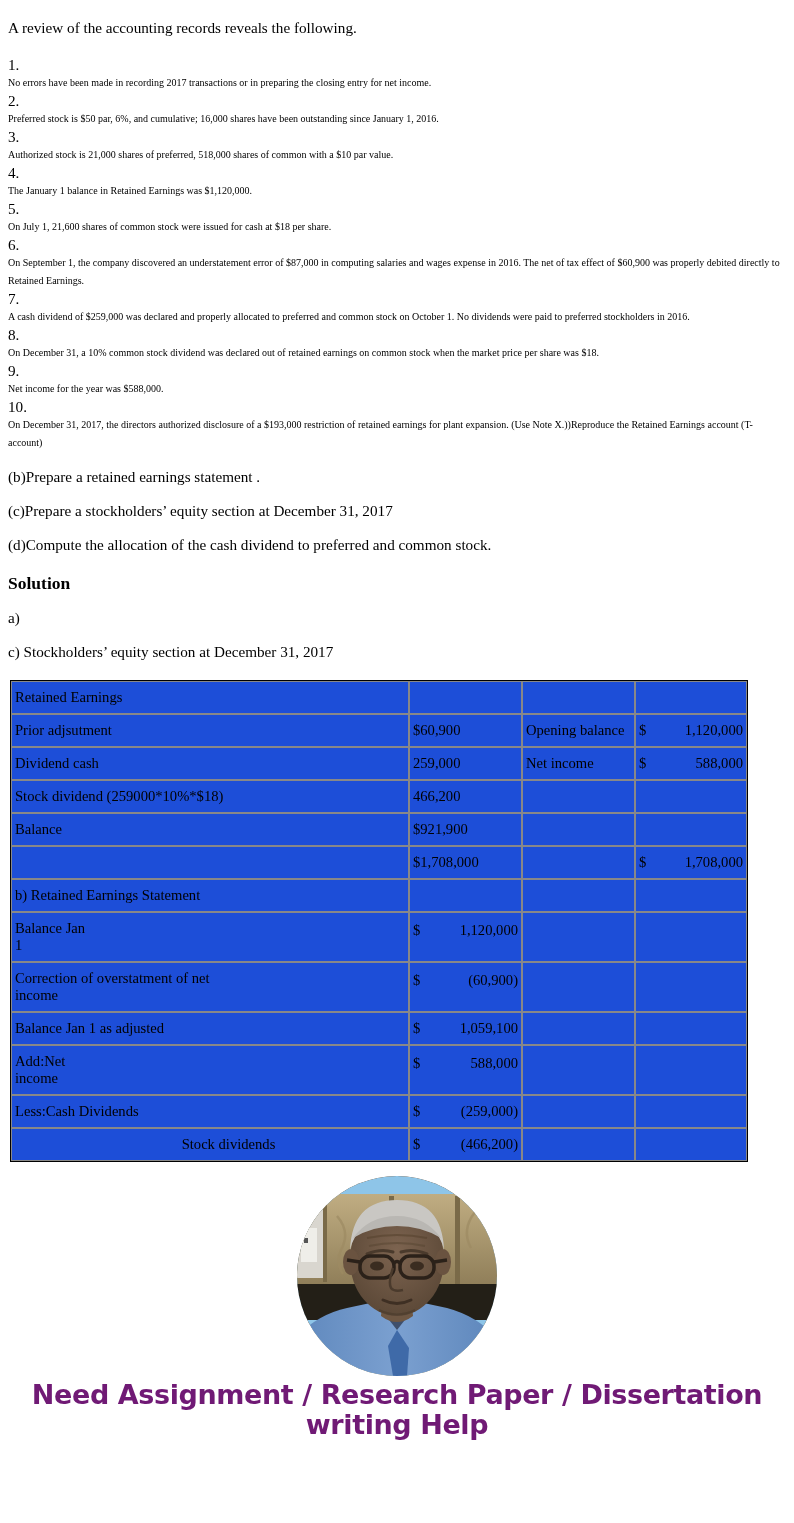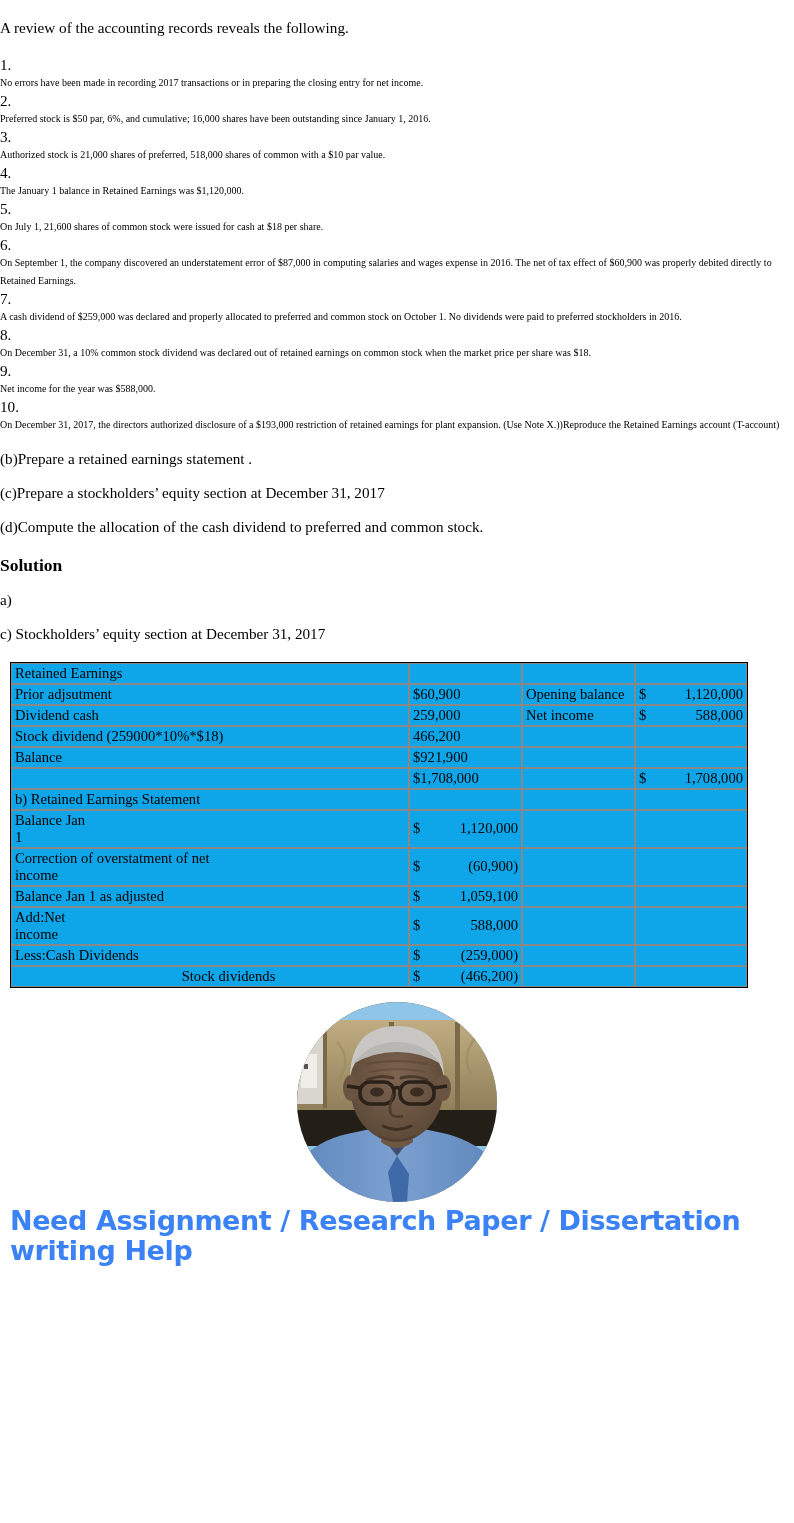--- a/index.html
+++ b/index.html
@@ -14,21 +14,21 @@
     color: #000000;
     -webkit-font-smoothing: antialiased;
   }
   .page {
     position: relative;
     width: 794px;
     min-height: 1523px;
     overflow: hidden;
   }
   .doc {
-    padding: 0 0;
+    padding: 0 8px;
     box-sizing: border-box;
   }
 
   
   .para {
     font-size: 15.2px;
     line-height: 18px;
     margin: 0;
     padding: 0;
   }
@@ -64,23 +64,23 @@
     border: 1px solid #000;
     width: 738px;
     table-layout: fixed;
     background: #fff;
   }
   table.fin td {
     border: 1px solid #888;
     outline: 0;
     font-size: 14.6px;
     line-height: 17px;
-    padding: 1px 3px;
+    padding: 7px 3px;
     vertical-align: top;
-    background: #0ea5e9;
+    background: #1d4ed8;
     box-sizing: border-box;
     font-family: "Liberation Serif", "DejaVu Serif", serif;
   }
   table.fin tr.hdr-row td { height: 20px; }
   col.c1 { width: 398px; }
   col.c2 { width: 113px; }
   col.c3 { width: 113px; }
   col.c4 { width: 112px; }
 
   .cell-amt {
@@ -107,27 +107,27 @@
     width: 200px;
     height: 200px;
     border-radius: 50%;
     overflow: hidden;
     background: #6b6255;
   }
   .avatar svg { display: block; width: 200px; height: 200px; }
 
   
   .footer {
-    text-align: left;
+    text-align: center;
     font-family: "DejaVu Sans", "Liberation Sans", sans-serif;
     font-weight: bold;
     font-size: 27px;
     line-height: 30px;
     letter-spacing: -0.4px;
-    color: #3b82f6;
+    color: #701a75;
     padding: 0 10px;
   }
   .footer .l1 { display: block; }
   .footer .l2 { display: block; }
   .footer .l3 { display: block; }
 </style>
 </head>
 <body>
 
 <div class="page">

